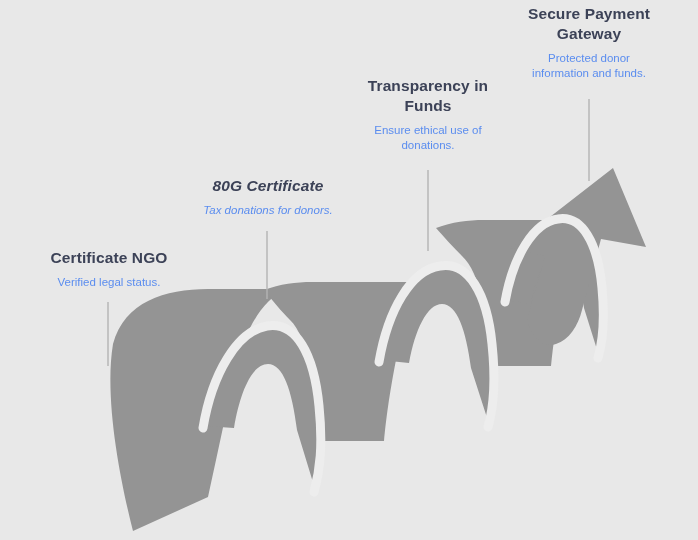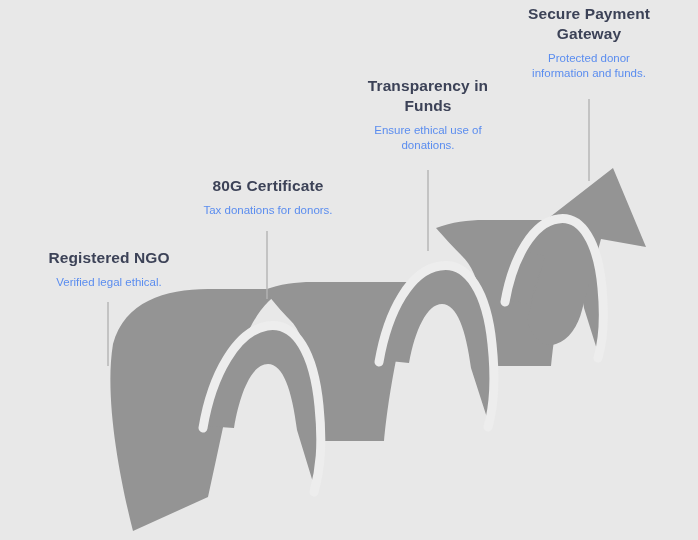--- a/index.html
+++ b/index.html
@@ -42,21 +42,21 @@
   .label-sub {
     font-size: 11.5px;
     font-weight: normal;
     color: #5b8def;
     line-height: 1.33;
     margin: 7px 0 0 0;
     white-space: pre-line;
   }
   
   #label-0 { left: 24px;  top: 248px; width: 170px; }
-  #label-1 { left: 182px; top: 176px; width: 172px; }
+  #label-1 { left: 182px; top: 176px; width: 172px; font-style: italic; }
   #label-2 { left: 352px; top: 76px;  width: 152px; }
   #label-3 { left: 505px; top: 4px;   width: 168px; }
 </style>
 </head>
 <body>
 
 <div id="infographic">
 
   <svg id="ribbon-svg" viewBox="0 0 698 540" xmlns="http://www.w3.org/2000/svg">
 
@@ -153,22 +153,22 @@
 
       <line x1="108" y1="302" x2="108" y2="366" stroke="#b4b4b4" stroke-width="1.4"></line>
       <line x1="267" y1="231" x2="267" y2="299" stroke="#b4b4b4" stroke-width="1.4"></line>
       <line x1="428" y1="170" x2="428" y2="251" stroke="#b4b4b4" stroke-width="1.4"></line>
       <line x1="589" y1="99" x2="589" y2="181" stroke="#b4b4b4" stroke-width="1.4"></line>
 
     </g>
   </svg>
 
   <div class="label-group" id="label-0">
-    <div class="label-title">Registered NGO</div>
-    <div class="label-sub">Verified legal ethical.</div>
+    <div class="label-title">Certificate NGO</div>
+    <div class="label-sub">Verified legal status.</div>
   </div>
 
   <div class="label-group" id="label-1">
     <div class="label-title">80G Certificate</div>
     <div class="label-sub">Tax donations for donors.</div>
   </div>
 
   <div class="label-group" id="label-2">
     <div class="label-title">Transparency in
 Funds</div>

